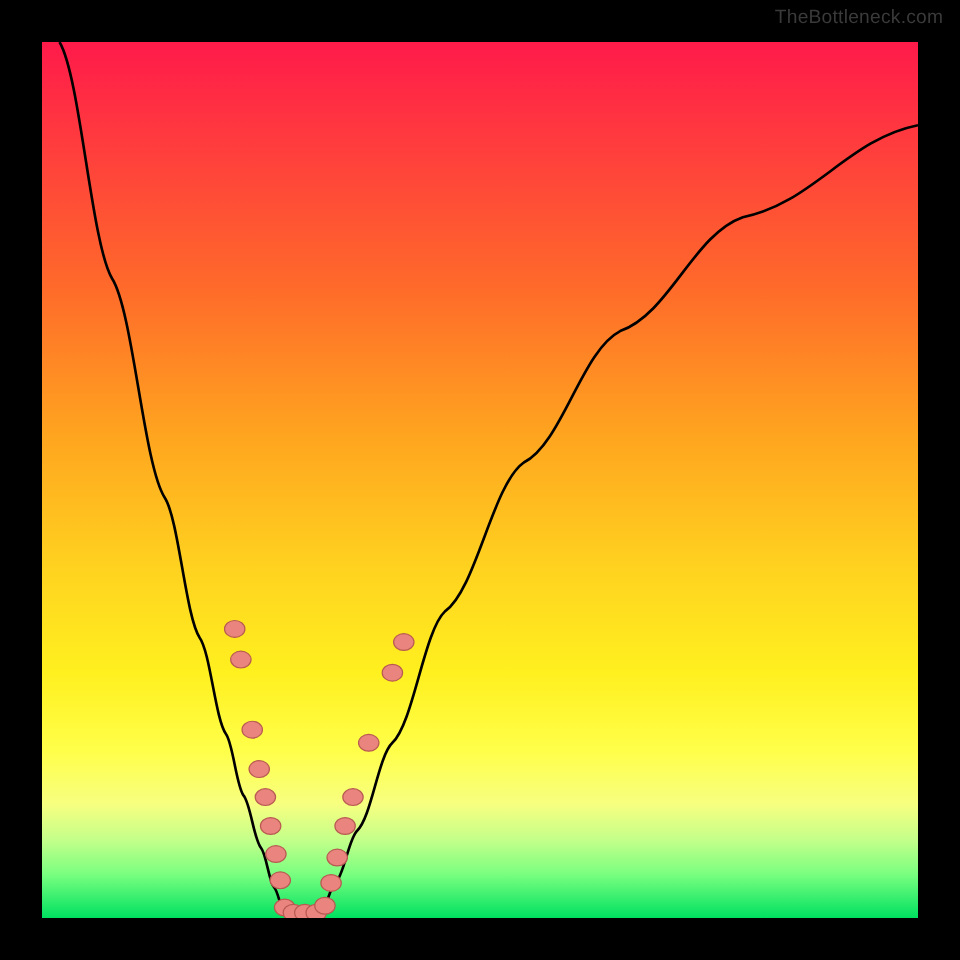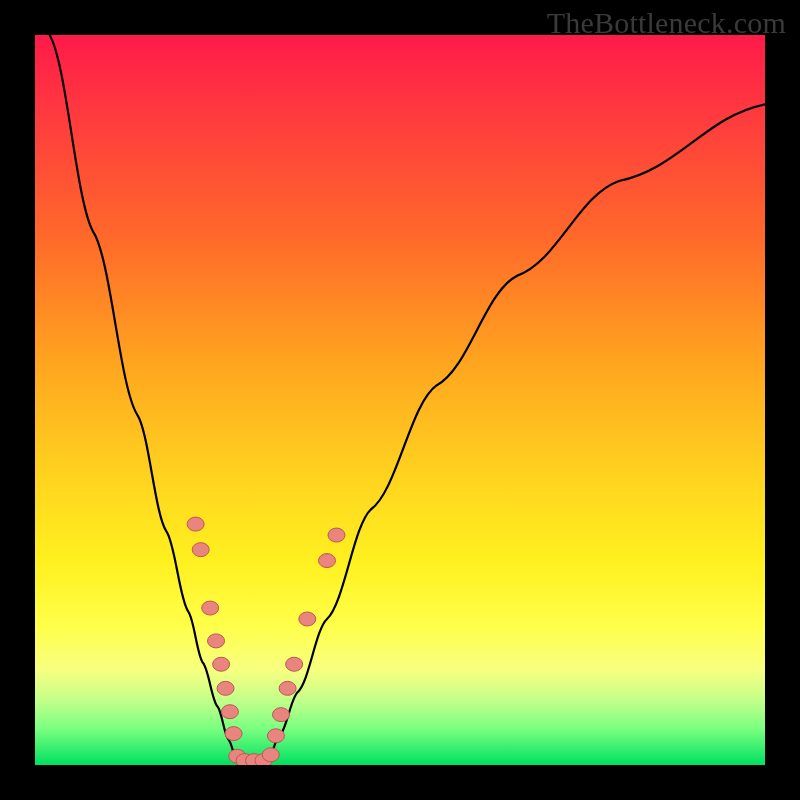--- a/index.html
+++ b/index.html
@@ -26,22 +26,22 @@
       #ffff4a 81%,
       #f7ff80 87%,
       #c5ff8a 91%,
       #7aff80 95%,
       #00e060 100%);
   }
   .watermark {
     position: absolute;
     top: 6px;
     right: 14px;
-    font-family: Liberation Serif, serif;
-    font-size: 30px;
+    font-family: Liberation Sans, sans-serif;
+    font-size: 16px;
     color: #3a3a3a;
     letter-spacing: 0.2px;
   }
   svg.curve {
     position: absolute;
     left: 0;
     top: 0;
     width: 730px;
     height: 730px;
     pointer-events: none;

